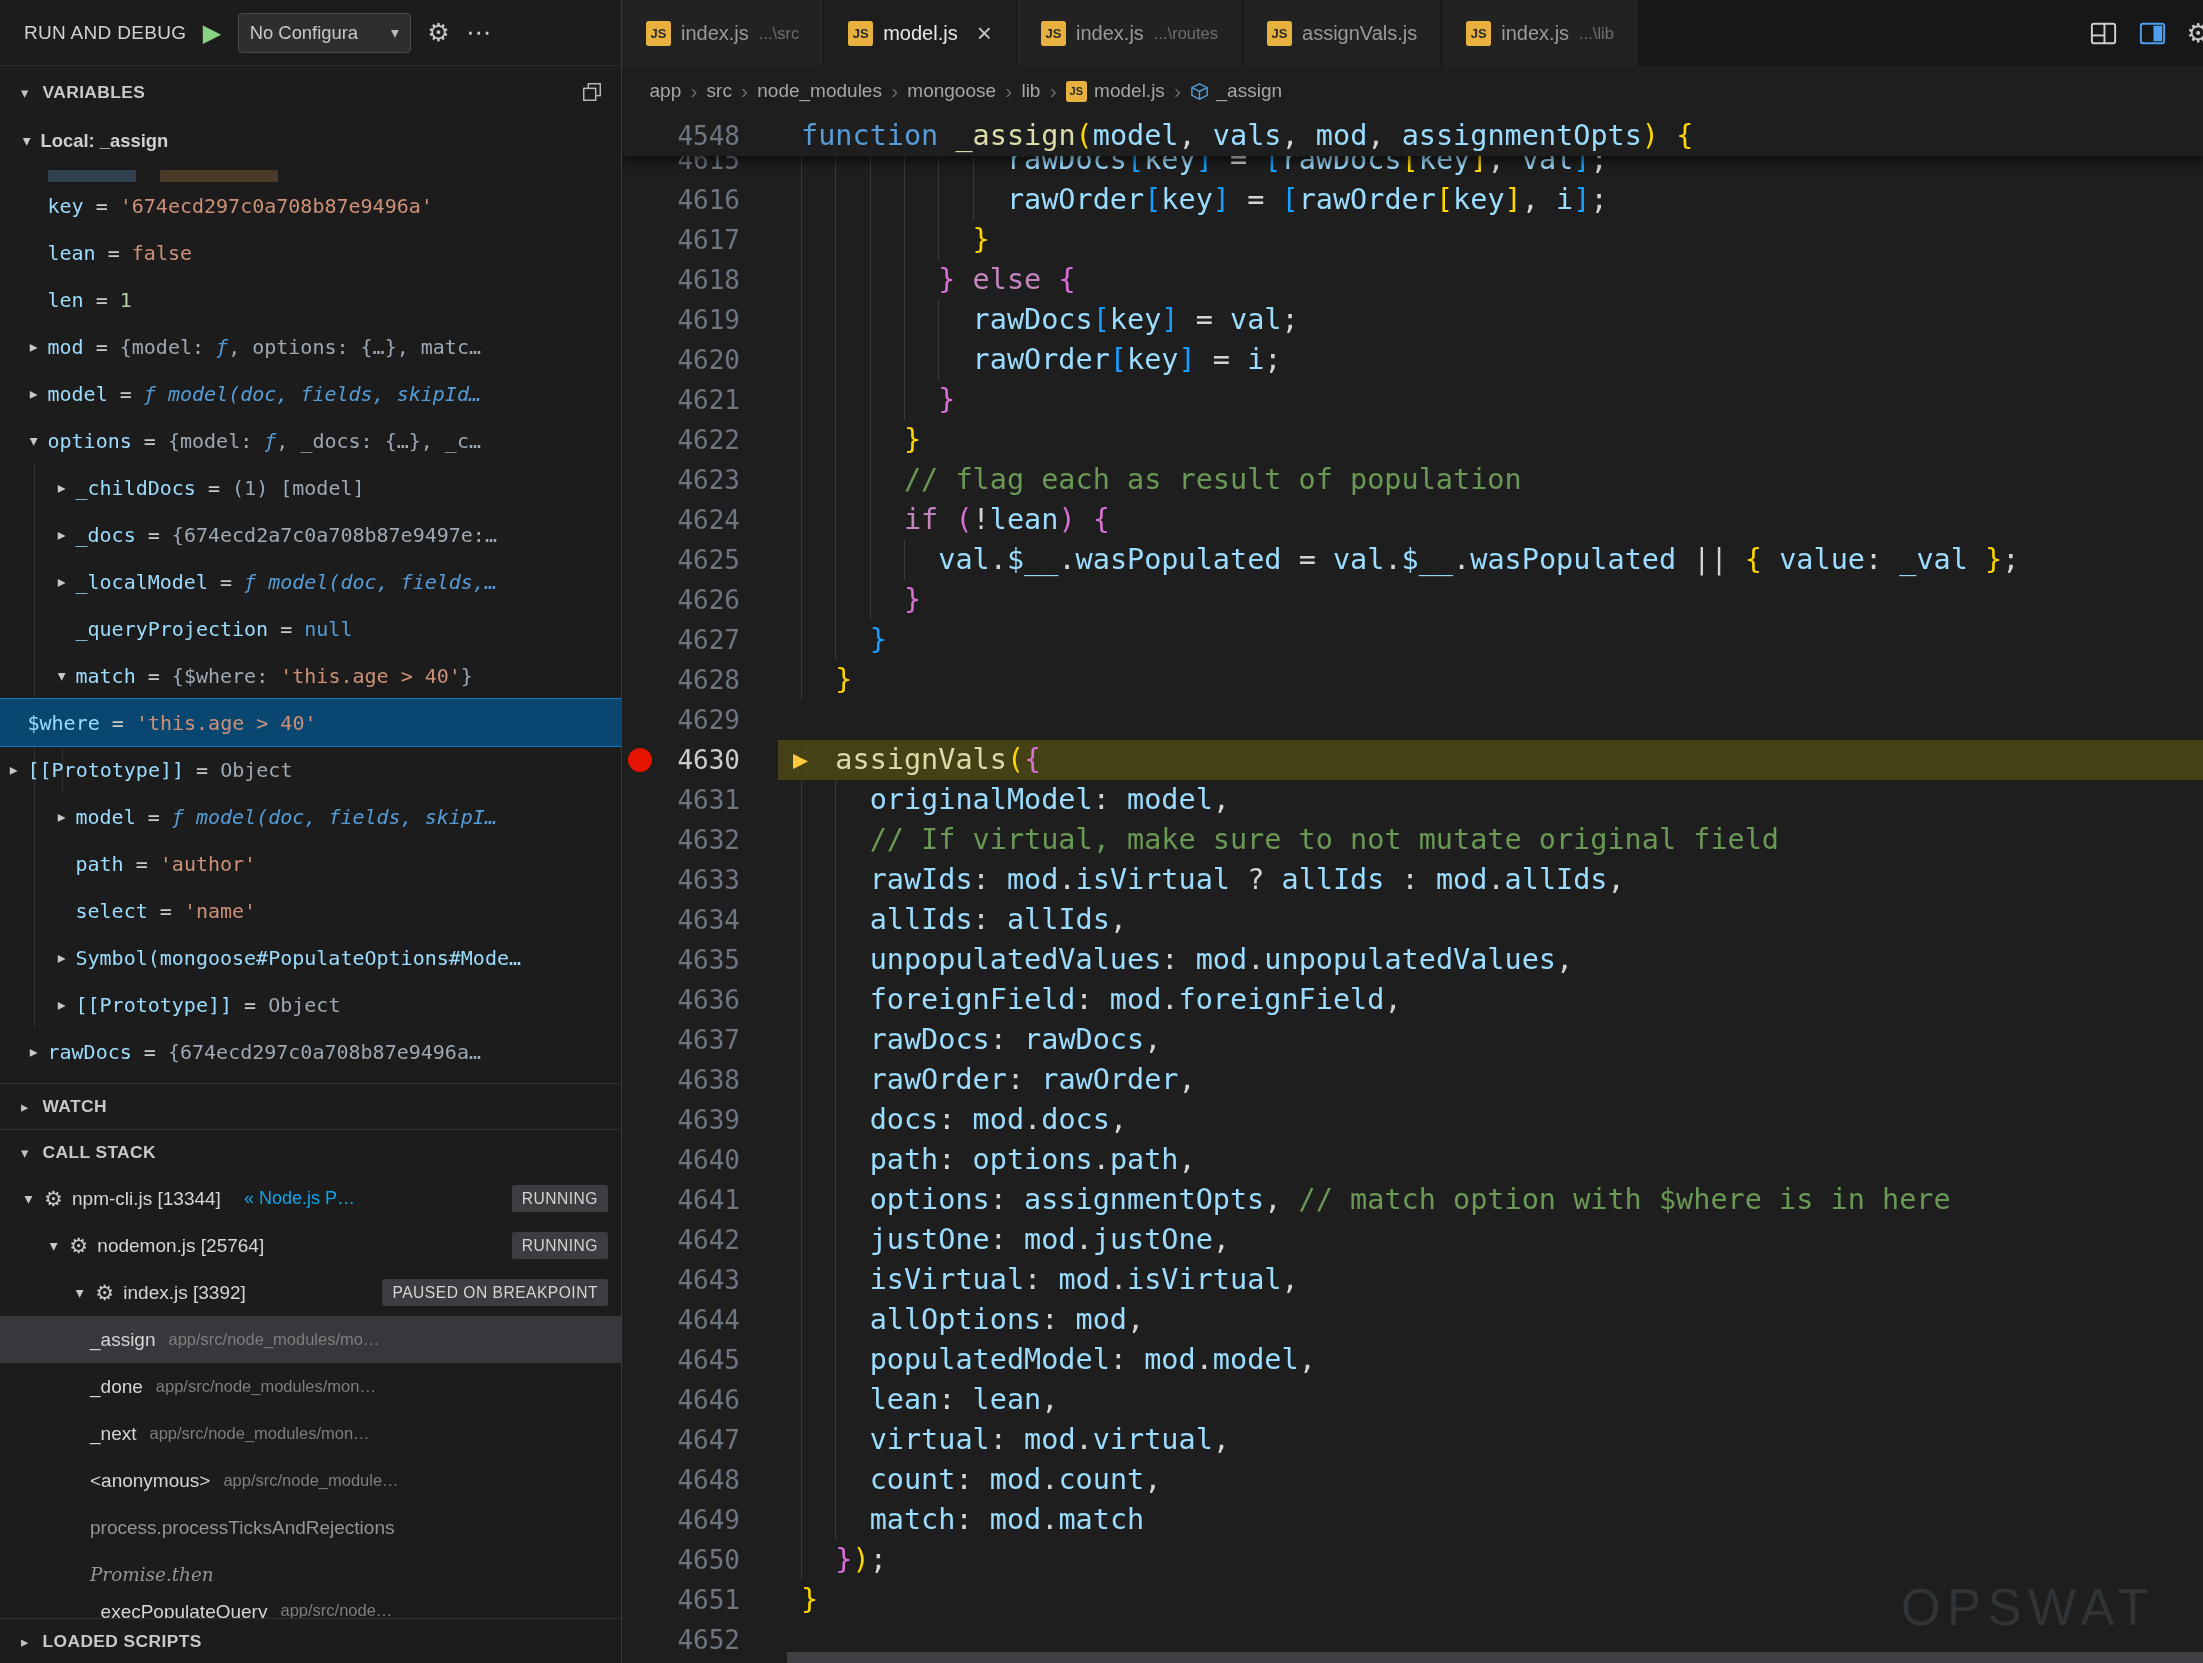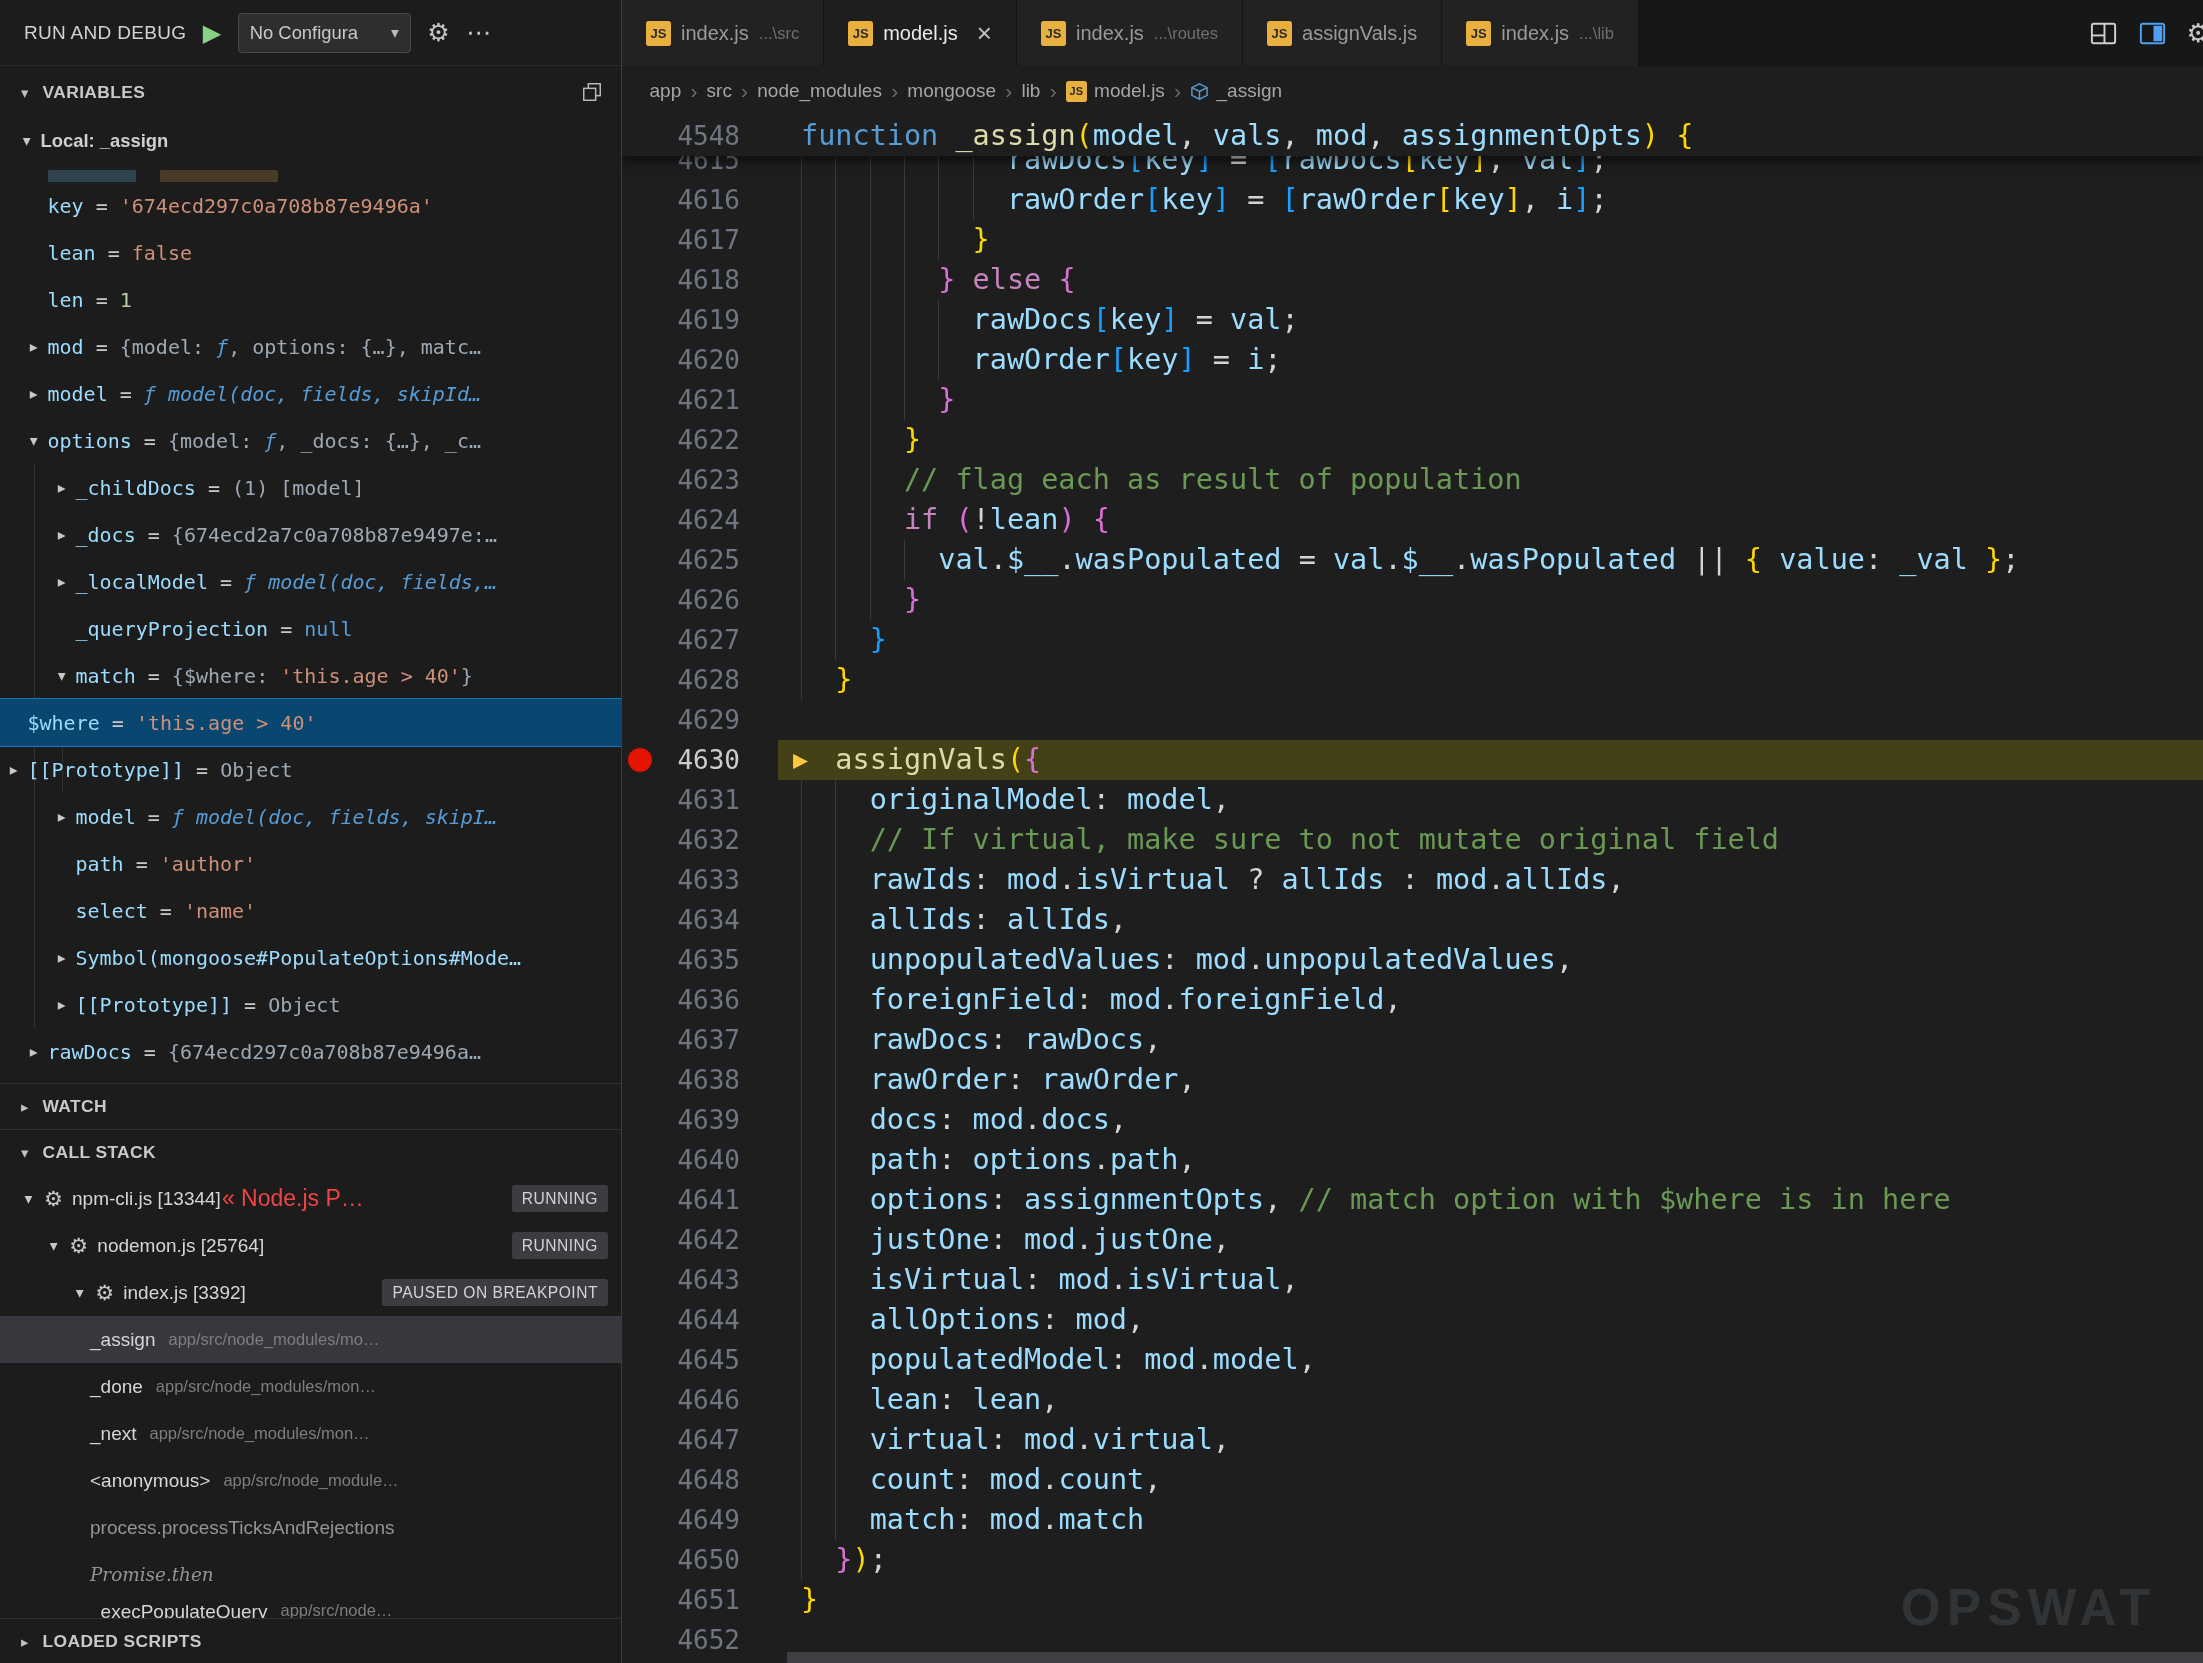--- a/index.html
+++ b/index.html
@@ -54,21 +54,21 @@
   .fill{flex:1}
 
   .cslist{flex:none;overflow:hidden}
   .csrow{height:47px;display:flex;align-items:center;font-size:19px;color:#d0d0d0;
          padding-right:13px;overflow:hidden;white-space:nowrap}
   .csrow.s0{padding-left:14.7px}
   .csrow.s1{padding-left:40px}
   .csrow.s2{padding-left:66px}
   .sgear{font-size:21px;color:#c8c8c8;margin:0 9.2px 0 1.8px}
   .sname{color:#d6d6d6}
-  .ssuffix{color:#ef4444;margin-left:1px;font-size:23px;overflow:hidden;flex-shrink:1}
+  .ssuffix{color:#0ea5e9;margin-left:23px;font-size:18px;overflow:hidden;flex-shrink:1}
   .badge{margin-left:auto;flex:none;background:#3c3c41;color:#d4d4d4;font-size:15.6px;letter-spacing:0.5px;
          padding:4.6px 10px;border-radius:2.8px}
   .csrow.frame{padding-left:90px}
   .csrow.fsel{background:#37373d}
   .fname{color:#d6d6d6}
   .fpath{color:#7e7e7e;font-size:16.5px;margin-left:13px;overflow:hidden;text-overflow:ellipsis}
   .csrow.dim .fname{color:#949494}
   .csrow.it .fname{font-style:italic;font-family:"DejaVu Serif",serif;font-size:18.4px}
   .csrow.clipped{height:20px;align-items:flex-start;overflow:hidden;padding-top:2.8px}
 
@@ -108,21 +108,21 @@
   .curarrow{position:absolute;left:171px;top:0;color:#FFC83D;font-size:25px;line-height:40px}
   .sticky{position:absolute;top:0;left:0;right:0;height:40px;z-index:5;background:#1e1e1e;
           box-shadow:0 5.5px 9.2px rgba(0,0,0,.5)}
 
   .tk-w{color:#D4D4D4}.tk-v{color:#9CDCFE}.tk-k{color:#C586C0}.tk-b{color:#569CD6}
   .tk-f{color:#DCDCAA}.tk-s{color:#CE9178}.tk-c{color:#6A9955}.tk-n{color:#B5CEA8}
   .tk-y{color:#FFD700}.tk-p{color:#DA70D6}.tk-u{color:#179FFF}
   .tk-d{color:#9DA9B4}.tk-i{color:#569CD6;font-style:italic}
 
   .hscroll{position:absolute;left:165px;right:0;bottom:0;height:12px;background:#47474b;opacity:.85}
-  .watermark{position:absolute;left:1279px;top:1462px;font-size:51px;font-weight:700;letter-spacing:6.4px;
+  .watermark{position:absolute;left:1279px;top:1462px;font-size:51px;font-weight:400;letter-spacing:6.4px;
              color:rgba(150,165,180,.16)}
 </style>
 </head>
 <body>
 
 <div class="app">
 
   <aside class="sidebar">
     <div class="sb-toolbar">
       <span class="sb-title">RUN AND DEBUG</span>

